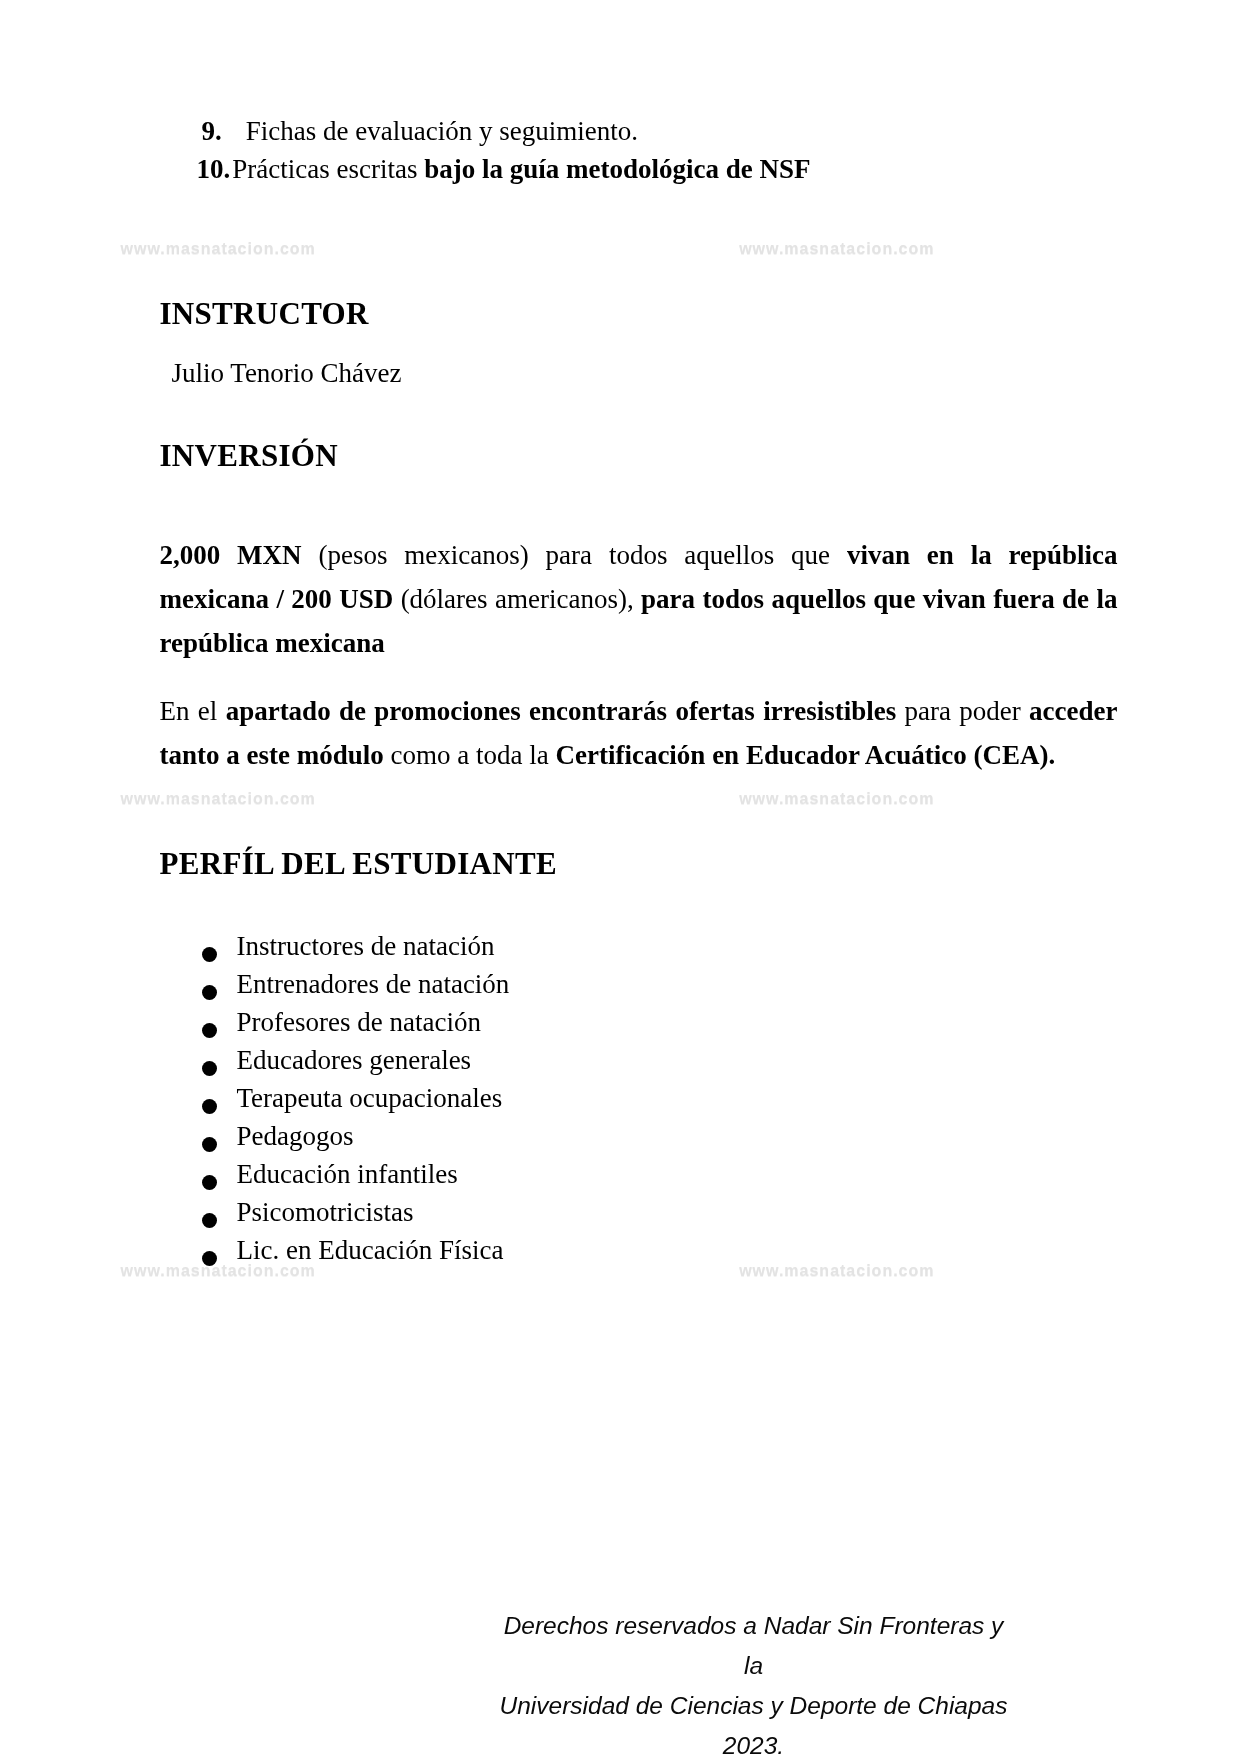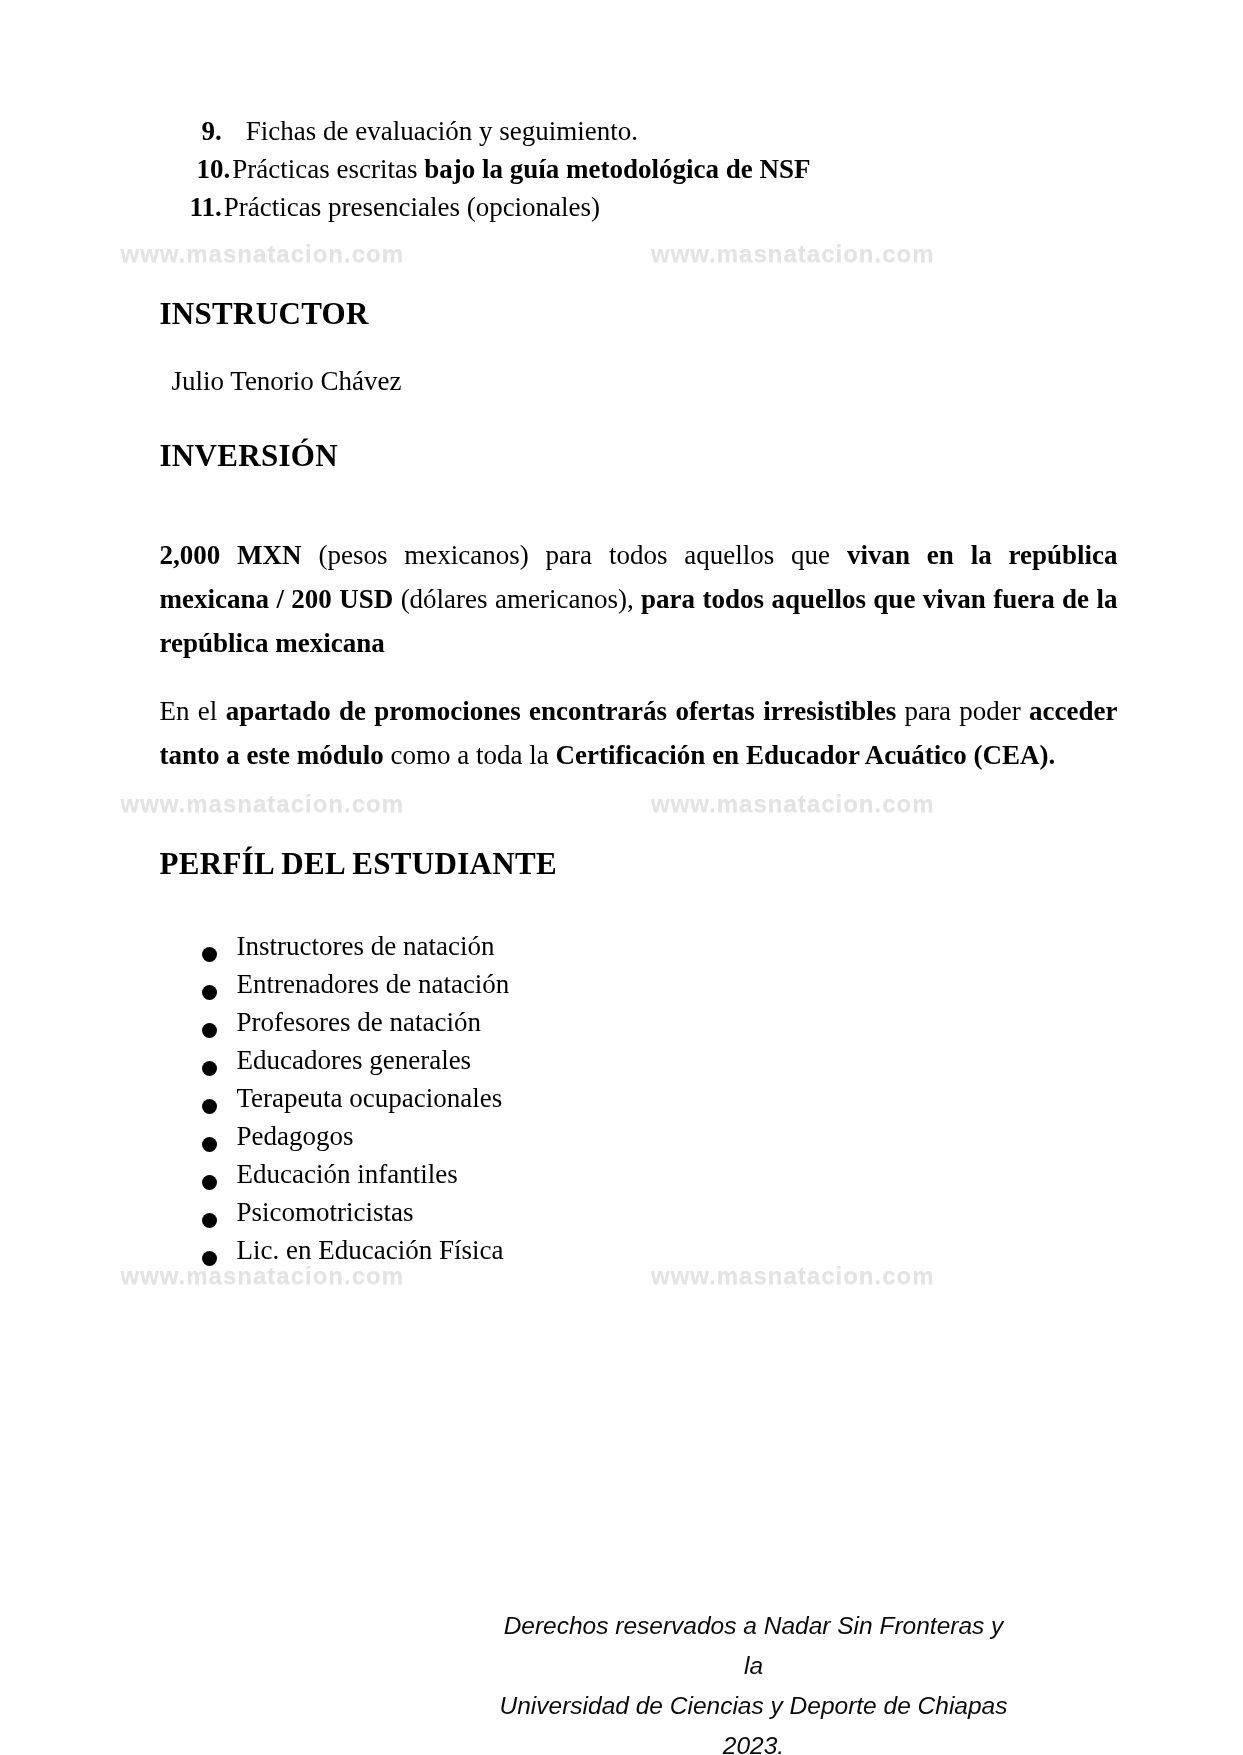--- a/index.html
+++ b/index.html
@@ -29,21 +29,21 @@
 
   
   .wm-row {
     position: absolute;
     left: 106px;
     width: 814px;
     display: flex;
     justify-content: space-between;
     font-family: "Liberation Sans", sans-serif;
     font-weight: bold;
-    font-size: 24px;
+    font-size: 16px;
     letter-spacing: 1px;
     color: #e3e3e3;
     text-shadow: 0 1px 0 #f2f2f2;
     pointer-events: none;
   }
   .wm-1 { top: 240px; }
   .wm-2 { top: 790px; }
   .wm-3 { top: 1262px; }
 
   
@@ -55,21 +55,21 @@
     letter-spacing: 0.3px;
     white-space: nowrap;
   }
   .h-instructor { top: 296px; }
   .h-inversion  { top: 438px; }
   .h-perfil     { top: 846px; text-align: right; }
 
   .instructor-name {
     position: absolute;
     left: 157px;
-    top: 366px;
+    top: 358px;
     font-size: 27px;
     white-space: nowrap;
   }
 
   
   .para {
     position: absolute;
     left: 145px;
     width: 958px;
     font-size: 27px;
@@ -124,23 +124,20 @@
 
 <div class="page">
 
   <div class="numbered-list">
     <div class="nl-row r9">
       <span class="nl-num">9.</span><span>Fichas de evaluación y seguimiento.</span>
     </div>
     <div class="nl-row r10">
       <span class="nl-num">10.</span><span>Prácticas escritas </span><span class="b">bajo la guía metodológica de NSF</span>
     </div>
-    <div class="nl-row r11">
-      <span class="nl-num">11.</span><span>Prácticas presenciales (opcionales)</span>
-    </div>
   </div>
 
   <div class="wm-row wm-1">
     <span>www.masnatacion.com</span>
     <span>www.masnatacion.com</span>
   </div>
 
   <div class="heading h-instructor">INSTRUCTOR</div>
   <div class="instructor-name">Julio Tenorio Chávez</div>
 

